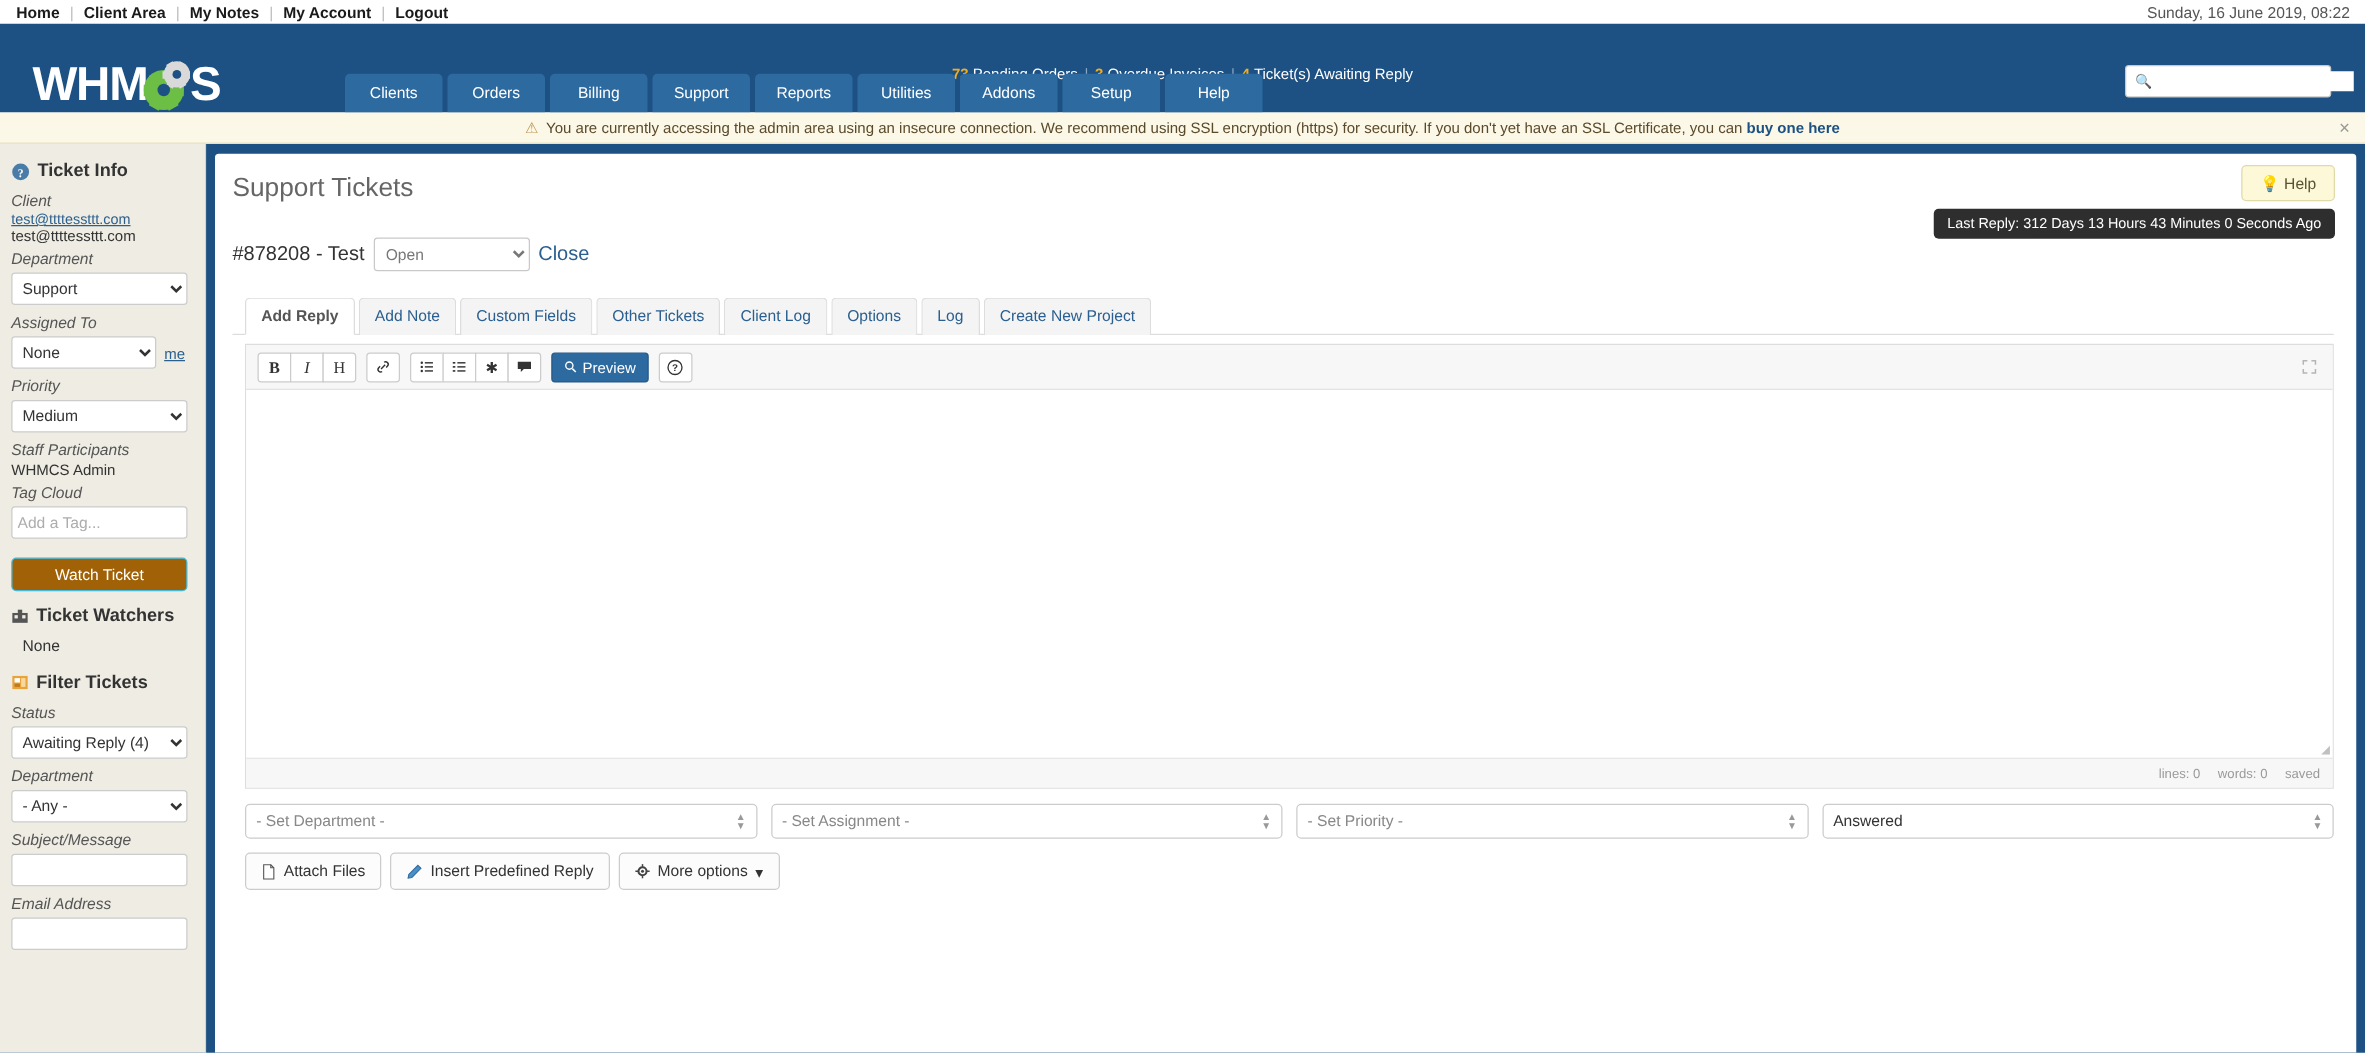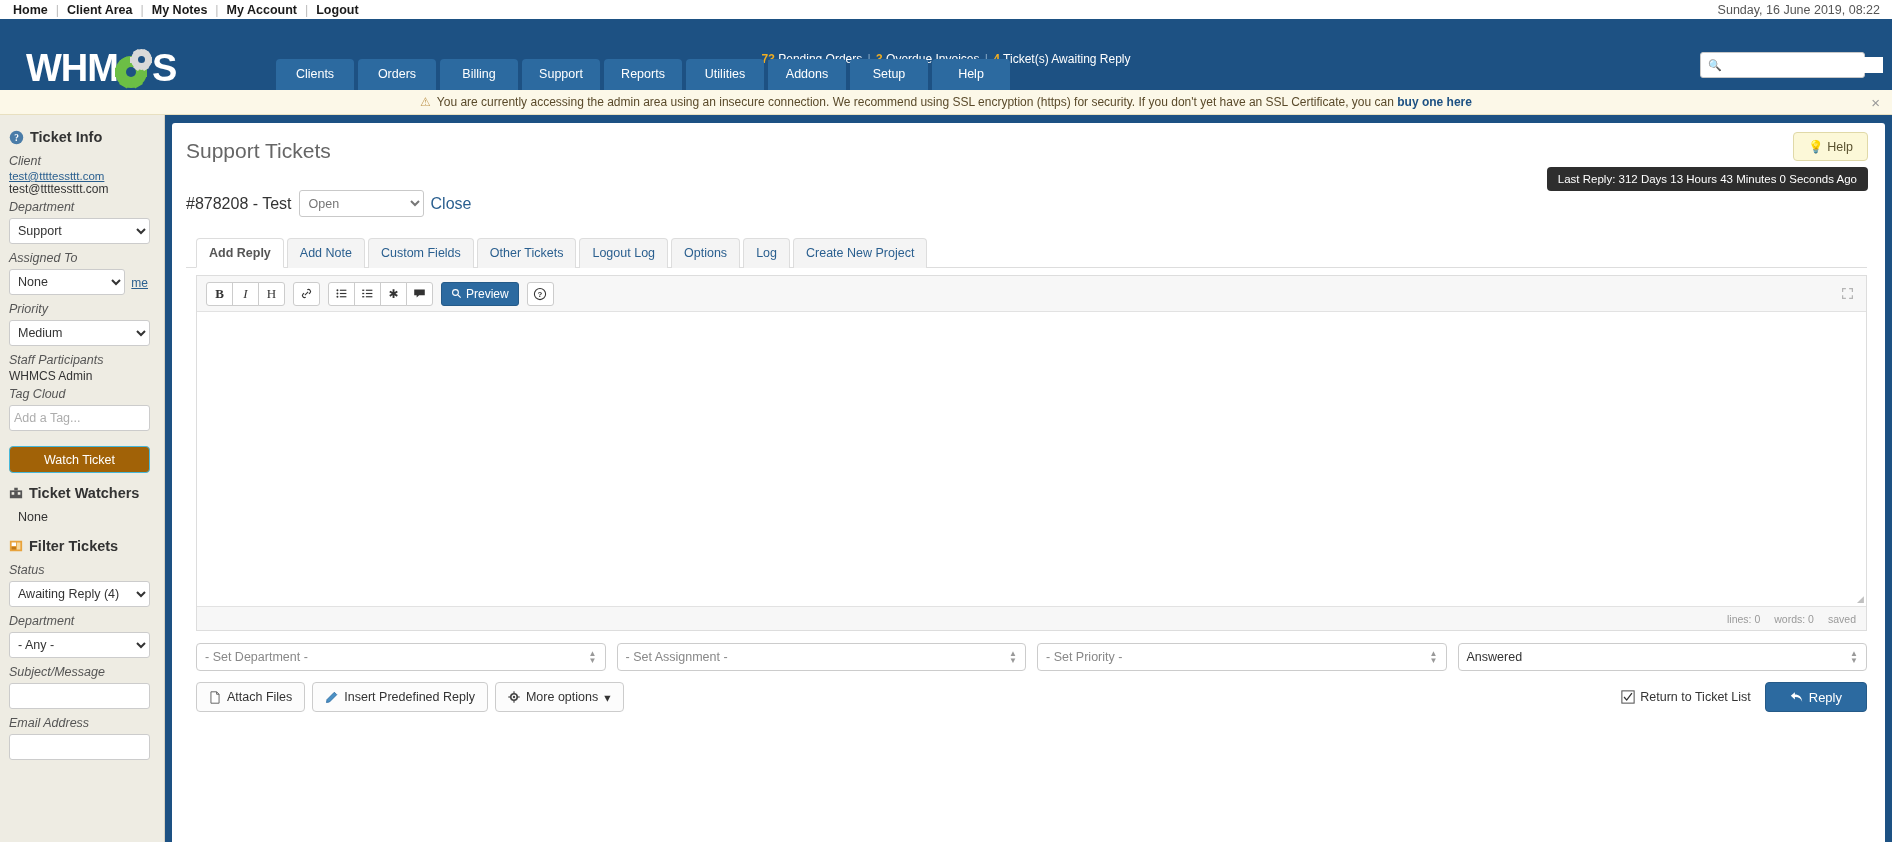--- a/index.html
+++ b/index.html
@@ -725,21 +725,21 @@
           <option>Open</option>
         </select>
         <a class="close-link" href="#">Close</a>
       </div>
 
       <div class="tabs">
         <div class="tab active">Add Reply</div>
         <div class="tab">Add Note</div>
         <div class="tab">Custom Fields</div>
         <div class="tab">Other Tickets</div>
-        <div class="tab">Logout Log</div>
+        <div class="tab">Client Log</div>
         <div class="tab">Options</div>
         <div class="tab">Log</div>
         <div class="tab">Create New Project</div>
       </div>
 
       <div class="editor-wrap">
         <div class="editor-toolbar">
           <div class="btn-group">
             <div class="tb-btn bold">B</div>
             <div class="tb-btn ital">I</div>
@@ -870,36 +870,17 @@
                 <rect x="7.2" y="0.4" width="1.6" height="3" fill="#444"></rect>
                 <rect x="7.2" y="12.6" width="1.6" height="3" fill="#444"></rect>
                 <rect x="0.4" y="7.2" width="3" height="1.6" fill="#444"></rect>
                 <rect x="12.6" y="7.2" width="3" height="1.6" fill="#444"></rect>
               </svg>
           </span>
           <span>More options</span>
           <span>▾</span>
         </div>
 
-        <div class="action-right">
-          <div class="retlist">
-            <span>
-              <svg width="14" height="14" viewBox="0 0 16 16">
-                  <rect x="1" y="1" width="14" height="14" fill="none" stroke="#555" stroke-width="1.2"></rect>
-                  <path d="M3.5 8 L6.5 11.5 L12.5 3.5" stroke="#333" stroke-width="1.5" fill="none"></path>
-                </svg>
-            </span>
-            <span>Return to Ticket List</span>
-          </div>
-          <div class="reply-btn">
-            <span>
-              <svg width="13" height="12" viewBox="0 0 16 14">
-                  <path d="M6 1 L1 5.5 L6 10 V7 C11 7 14 9 15 13 C14.5 7 11 4 6 4 z" fill="#fff"></path>
-                </svg>
-            </span>
-            <span>Reply</span>
-          </div>
-        </div>
       </div>
 
     </div>
   </div>
 </div>
 
 </body></html>

